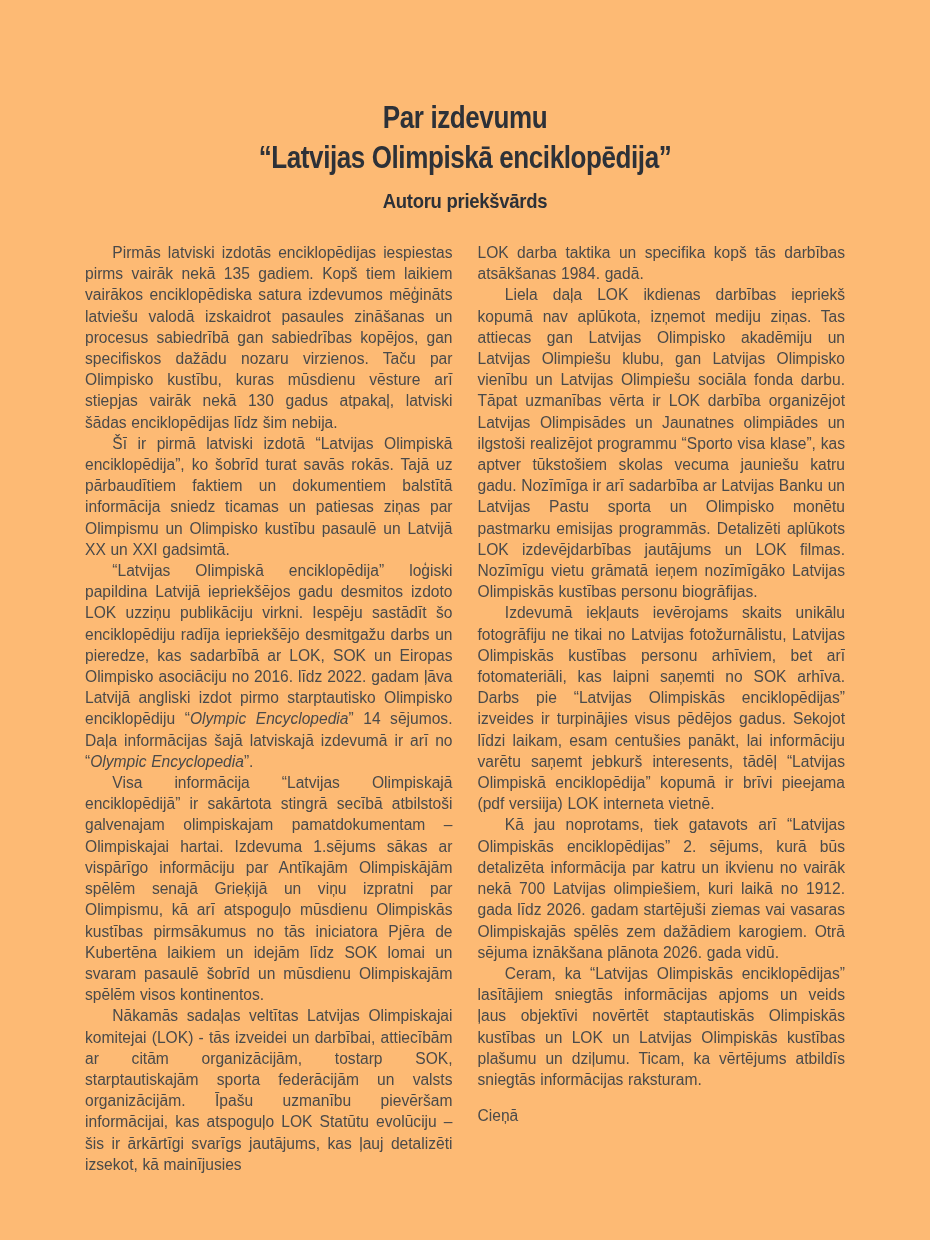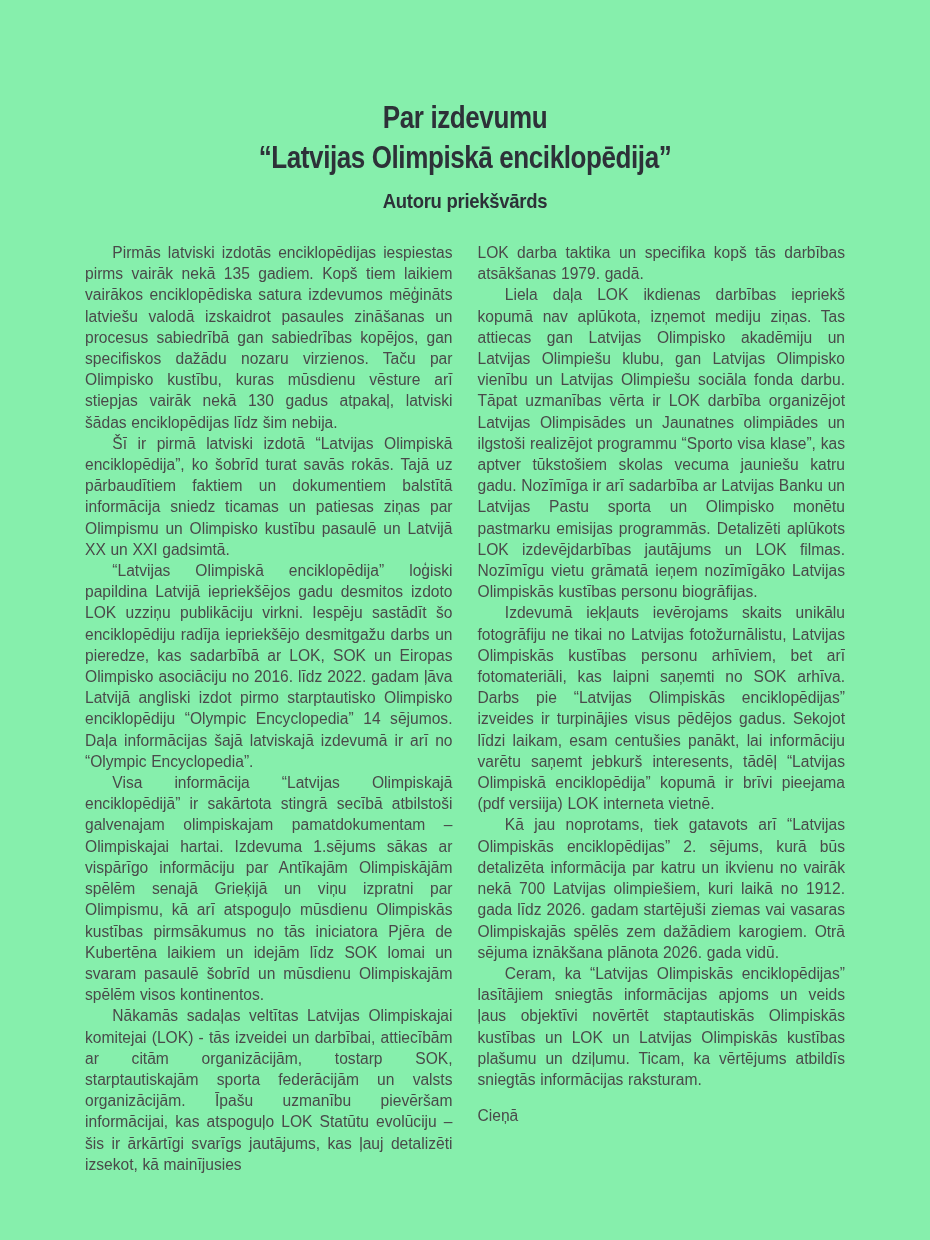--- a/index.html
+++ b/index.html
@@ -1,20 +1,20 @@
 <!DOCTYPE html>
 <html lang="lv"><head>
 <meta charset="utf-8">
 <style>
   html, body { margin: 0; padding: 0; background: #ffffff; }
   .page {
     width: 930px;
     height: 1240px;
     margin: 0 auto;
-    background: #86efac;
+    background: #fdba74;
     font-family: "Liberation Sans", "DejaVu Sans", sans-serif;
     color: #4a4a4a;
     box-sizing: border-box;
     overflow: hidden;
   }
   .title-block {
     padding-top: 98px;
     text-align: center;
   }
   .title-line {
@@ -52,21 +52,21 @@
   }
   .col p {
     margin: 0;
     font-size: 15.6px;
     line-height: 21.2px;
     text-align: justify;
     color: #4a4a4a;
     word-spacing: 0.02em;
   }
   .col p.indent { text-indent: 1.75em; }
-  .col p .it { }
+  .col p .it { font-style: italic; }
   .closing {
     margin-top: 15px !important;
     text-align: left;
   }
 </style>
 </head>
 <body>
 
 <div class="page">
 
@@ -78,21 +78,21 @@
 
   <div class="columns">
     <div class="col">
         <p class="indent"><span>Pirmās latviski izdotās enciklopēdijas iespiestas pirms vairāk nekā 135 gadiem. Kopš tiem laikiem vairākos enciklopēdiska satura izdevumos mēģināts latviešu valodā izskaidrot pasaules zināšanas un procesus sabiedrībā gan sabiedrības kopējos, gan specifiskos dažādu nozaru virzienos. Taču par Olimpisko kustību, kuras mūsdienu vēsture arī stiepjas vairāk nekā 130 gadus atpakaļ, latviski šādas enciklopēdijas līdz šim nebija.</span></p>
         <p class="indent"><span>Šī ir pirmā latviski izdotā “Latvijas Olimpiskā enciklopēdija”, ko šobrīd turat savās rokās. Tajā uz pārbaudītiem faktiem un dokumentiem balstītā informācija sniedz ticamas un patiesas ziņas par Olimpismu un Olimpisko kustību pasaulē un Latvijā XX un XXI gadsimtā.</span></p>
         <p class="indent"><span>“Latvijas Olimpiskā enciklopēdija” loģiski papildina Latvijā iepriekšējos gadu desmitos izdoto LOK uzziņu publikāciju virkni. Iespēju sastādīt šo enciklopēdiju radīja iepriekšējo desmitgažu darbs un pieredze, kas sadarbībā ar LOK, SOK un Eiropas Olimpisko asociāciju no 2016. līdz 2022. gadam ļāva Latvijā angliski izdot pirmo starptautisko Olimpisko enciklopēdiju “</span><span class="it">Olympic Encyclopedia</span><span>” 14 sējumos. Daļa informācijas šajā latviskajā izdevumā ir arī no “</span><span class="it">Olympic Encyclopedia</span><span>”.</span></p>
         <p class="indent"><span>Visa informācija “Latvijas Olimpiskajā enciklopēdijā” ir sakārtota stingrā secībā atbilstoši galvenajam olimpiskajam pamatdokumentam – Olimpiskajai hartai. Izdevuma 1.sējums sākas ar vispārīgo informāciju par Antīkajām Olimpiskājām spēlēm senajā Grieķijā un viņu izpratni par Olimpismu, kā arī atspoguļo mūsdienu Olimpiskās kustības pirmsākumus no tās iniciatora Pjēra de Kubertēna laikiem un idejām līdz SOK lomai un svaram pasaulē šobrīd un mūsdienu Olimpiskajām spēlēm visos kontinentos.</span></p>
         <p class="indent"><span>Nākamās sadaļas veltītas Latvijas Olimpiskajai komitejai (LOK) - tās izveidei un darbībai, attiecībām ar citām organizācijām, tostarp SOK, starptautiskajām sporta federācijām un valsts organizācijām. Īpašu uzmanību pievēršam informācijai, kas atspoguļo LOK Statūtu evolūciju – šis ir ārkārtīgi svarīgs jautājums, kas ļauj detalizēti izsekot, kā mainījusies</span></p>
       </div>
     <div class="col">
-    <p><span>LOK darba taktika un specifika kopš tās darbības atsākšanas 1979. gadā.</span></p>
+    <p><span>LOK darba taktika un specifika kopš tās darbības atsākšanas 1984. gadā.</span></p>
         <p class="indent"><span>Liela daļa LOK ikdienas darbības iepriekš kopumā nav aplūkota, izņemot mediju ziņas. Tas attiecas gan Latvijas Olimpisko akadēmiju un Latvijas Olimpiešu klubu, gan Latvijas Olimpisko vienību un Latvijas Olimpiešu sociāla fonda darbu. Tāpat uzmanības vērta ir LOK darbība organizējot Latvijas Olimpisādes un Jaunatnes olimpiādes un ilgstoši realizējot programmu “Sporto visa klase”, kas aptver tūkstošiem skolas vecuma jauniešu katru gadu. Nozīmīga ir arī sadarbība ar Latvijas Banku un Latvijas Pastu sporta un Olimpisko monētu pastmarku emisijas programmās. Detalizēti aplūkots LOK izdevējdarbības jautājums un LOK filmas. Nozīmīgu vietu grāmatā ieņem nozīmīgāko Latvijas Olimpiskās kustības personu biogrāfijas.</span></p>
         <p class="indent"><span>Izdevumā iekļauts ievērojams skaits unikālu fotogrāfiju ne tikai no Latvijas fotožurnālistu, Latvijas Olimpiskās kustības personu arhīviem, bet arī fotomateriāli, kas laipni saņemti no SOK arhīva. Darbs pie “Latvijas Olimpiskās enciklopēdijas” izveides ir turpinājies visus pēdējos gadus. Sekojot līdzi laikam, esam centušies panākt, lai informāciju varētu saņemt jebkurš interesents, tādēļ “Latvijas Olimpiskā enciklopēdija” kopumā ir brīvi pieejama (pdf versiija) LOK interneta vietnē.</span></p>
         <p class="indent"><span>Kā jau noprotams, tiek gatavots arī “Latvijas Olimpiskās enciklopēdijas” 2. sējums, kurā būs detalizēta informācija par katru un ikvienu no vairāk nekā 700 Latvijas olimpiešiem, kuri laikā no 1912. gada līdz 2026. gadam startējuši ziemas vai vasaras Olimpiskajās spēlēs zem dažādiem karogiem. Otrā sējuma iznākšana plānota 2026. gada vidū.</span></p>
         <p class="indent"><span>Ceram, ka “Latvijas Olimpiskās enciklopēdijas” lasītājiem sniegtās informācijas apjoms un veids ļaus objektīvi novērtēt staptautiskās Olimpiskās kustības un LOK un Latvijas Olimpiskās kustības plašumu un dziļumu. Ticam, ka vērtējums atbildīs sniegtās informācijas raksturam.</span></p>
         <p class="closing">Cieņā</p>
       </div>
   </div>
 
 </div>
 

